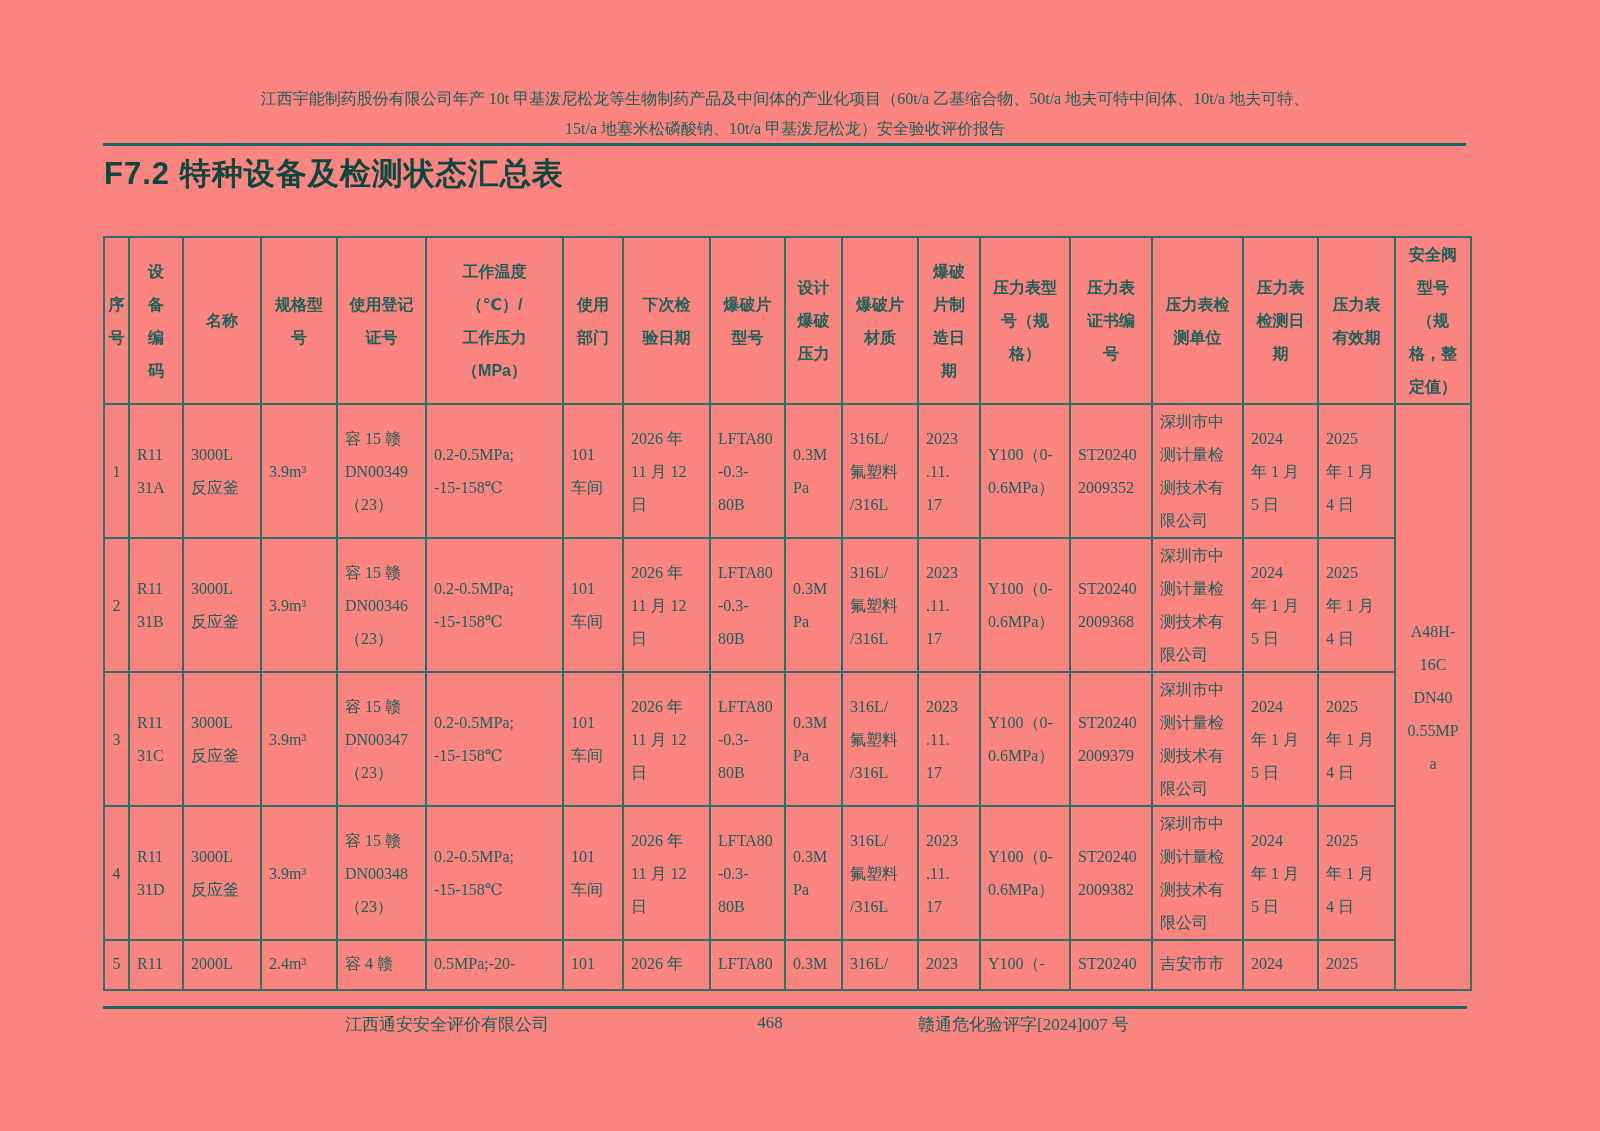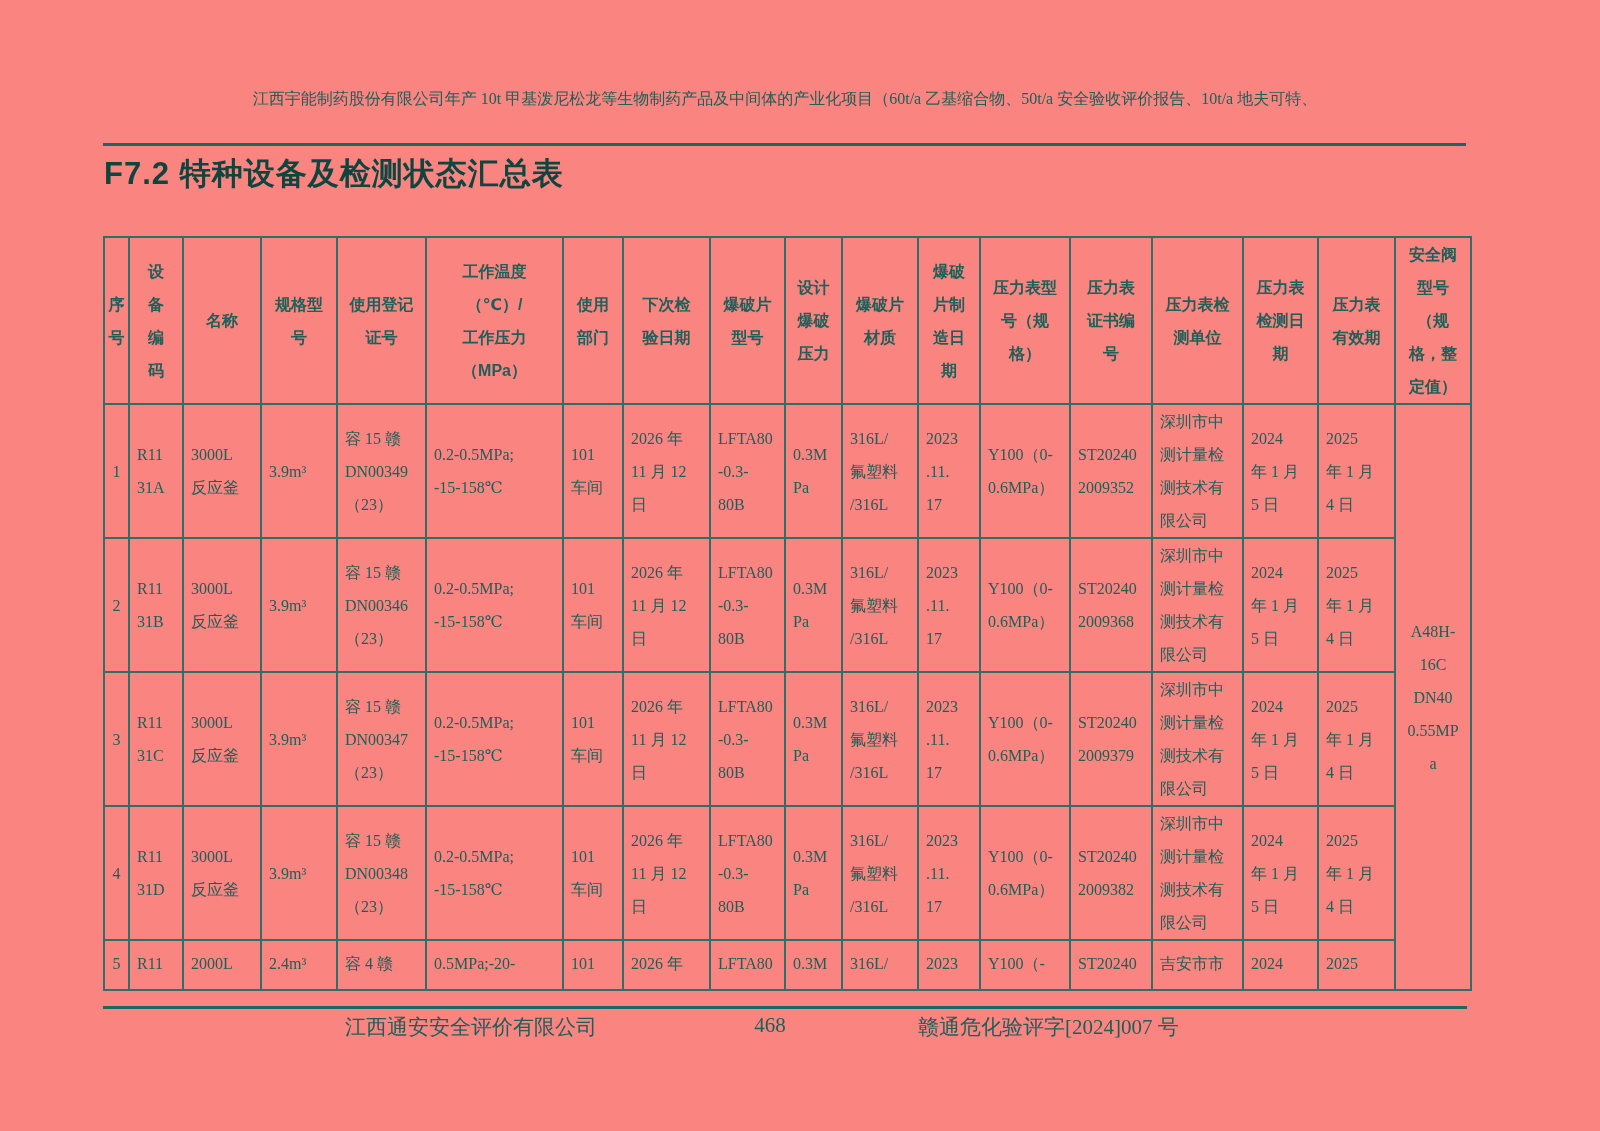--- a/index.html
+++ b/index.html
@@ -66,32 +66,33 @@
     height:133px;
   }
   table.equipment td.seq-cell{text-align:center;padding:0;}
   table.equipment td.merged-cell{text-align:center;padding:2px 2px;}
   table.equipment tr.cut-row td{height:50px;vertical-align:top;padding-top:6px;}
 
   .footer-rule{
     position:absolute;top:1006px;left:103px;width:1364px;height:3px;
     background:var(--rule-teal);
   }
-  .page-footer{position:absolute;top:1013px;left:0;width:1354px;height:30px;font-size:21px;color:var(--text-teal);}
+  .page-footer{position:absolute;top:1013px;left:0;width:1354px;height:30px;font-size:17px;color:var(--text-teal);}
   .footer-company{position:absolute;left:345px;top:0;}
   .footer-page-number{position:absolute;left:655px;width:230px;top:0;text-align:center;}
   .footer-doc-number{position:absolute;left:918px;top:0;}
 </style>
 </head>
 <body>
 
 <div class="page">
 
   <div class="report-title">
-    <div>江西宇能制药股份有限公司年产 10t 甲基泼尼松龙等生物制药产品及中间体的产业化项目（60t/a 乙基缩合物、50t/a 安全验收评价报告、10t/a 地夫可特、</div>
+    <div>江西宇能制药股份有限公司年产 10t 甲基泼尼松龙等生物制药产品及中间体的产业化项目（60t/a 乙基缩合物、50t/a 地夫可特中间体、10t/a 地夫可特、</div>
+    <div>15t/a 地塞米松磷酸钠、10t/a 甲基泼尼松龙）安全验收评价报告</div>
   </div>
 
   <div class="header-rule"></div>
 
   <div class="section-heading">F7.2 特种设备及检测状态汇总表</div>
 
 
   <table class="equipment">
       <colgroup>
         <col style="width: 25px;">

